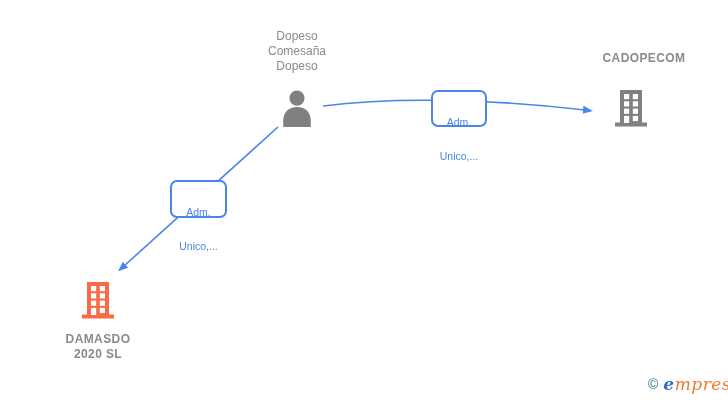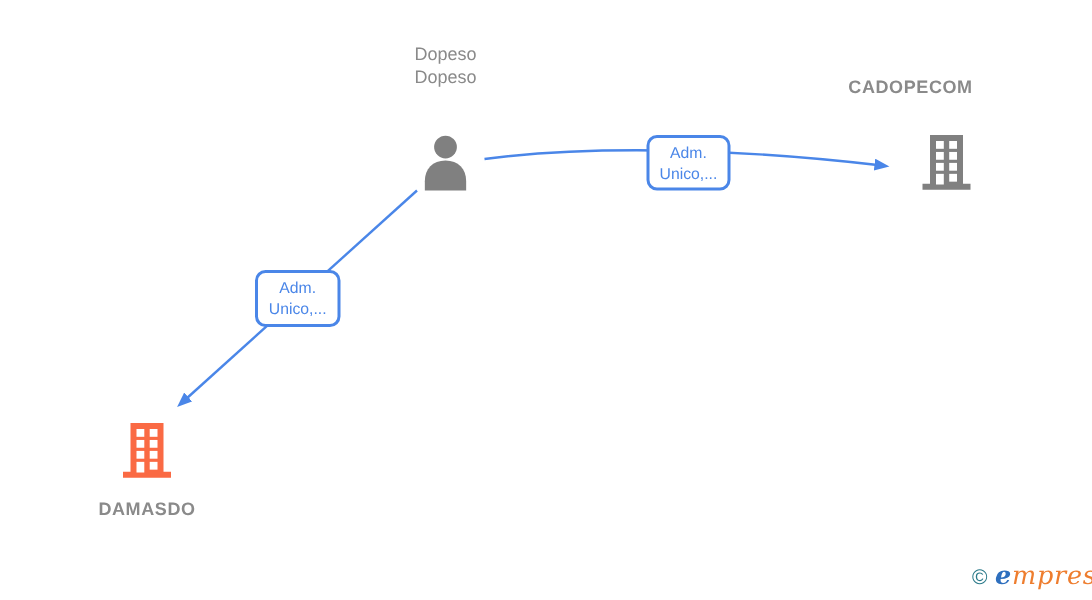--- a/index.html
+++ b/index.html
@@ -35,21 +35,21 @@
     background: #ffffff;
     border: 2px solid #4a86e8;
     border-radius: 7px;
     color: #4a86e8;
     font-size: 10.5px;
     line-height: 14px;
     text-align: center;
     padding-top: 3px;
     cursor: pointer;
   }
-  .edge-label span { display: block; }
+  .edge-label span { display: block; margin-top: 20px; }
   .watermark {
     position: absolute;
     left: 648px;
     top: 374px;
     display: flex;
     align-items: center;
     gap: 5px;
     cursor: pointer;
   }
   .watermark .copy {
@@ -78,30 +78,31 @@
         <path d="M0,0 L10,4 L0,8 Z" fill="#4a86e8"></path>
       </marker>
     </defs>
     <path d="M 323 106 C 400 96, 500 100, 585 110" fill="none" stroke="#4a86e8" stroke-width="1.6" marker-end="url(#arrow)"></path>
     <path d="M 278 127 L 124 266" fill="none" stroke="#4a86e8" stroke-width="1.6" marker-end="url(#arrow)"></path>
   </svg>
 
   <div class="node">
     <div class="node-label" style="left:217px; top:29px;">
       <span>Dopeso</span>
+      <span>Comesaña</span>
       <span>Dopeso</span>
     </div>
     <svg class="node-icon" style="left:278px; top:88px;" width="38" height="40" viewBox="0 0 40 40">
       <circle cx="20" cy="9.5" r="8" fill="#808080"></circle>
       <path d="M20 19 C 11 19 5.5 25 5.5 33.5 L 5.5 40 L 34.5 40 L 34.5 33.5 C 34.5 25 29 19 20 19 Z" fill="#808080"></path>
     </svg>
   </div>
 
   <div class="node">
-    <div class="node-label company" style="left:527px; top:51px;">
+    <div class="node-label company" style="left:564px; top:51px;">
       <span>CADOPECOM</span>
     </div>
     <svg class="node-icon" style="left:613px; top:89px;" width="36" height="38" viewBox="0 0 36 38">
       <rect x="2" y="33.5" width="32" height="4" fill="#808080"></rect>
       <rect x="7" y="1" width="22" height="33" fill="#808080"></rect>
       <rect x="11" y="5" width="5.2" height="5.2" fill="#ffffff"></rect>
       <rect x="19.8" y="5" width="5.2" height="5.2" fill="#ffffff"></rect>
       <rect x="11" y="12.3" width="5.2" height="5.2" fill="#ffffff"></rect>
       <rect x="19.8" y="12.3" width="5.2" height="5.2" fill="#ffffff"></rect>
       <rect x="11" y="19.6" width="5.2" height="5.2" fill="#ffffff"></rect>
@@ -119,20 +120,21 @@
       <rect x="19.8" y="5" width="5.2" height="5.2" fill="#ffffff"></rect>
       <rect x="11" y="12.3" width="5.2" height="5.2" fill="#ffffff"></rect>
       <rect x="19.8" y="12.3" width="5.2" height="5.2" fill="#ffffff"></rect>
       <rect x="11" y="19.6" width="5.2" height="5.2" fill="#ffffff"></rect>
       <rect x="19.8" y="19.6" width="5.2" height="5.2" fill="#ffffff"></rect>
       <rect x="11" y="26.9" width="5.2" height="7.1" fill="#ffffff"></rect>
       <rect x="19.8" y="26.9" width="5.2" height="5.2" fill="#ffffff"></rect>
     </svg>
     <div class="node-label company" style="left:18px; top:332px;">
       <span>DAMASDO</span>
+      <span>2020 SL</span>
     </div>
   </div>
 
   <div class="edge-label" style="left:431px; top:90px; width:56px; height:37px;">
     <span>Adm.</span>
     <span>Unico,...</span>
   </div>
 
   <div class="edge-label" style="left:170px; top:180px; width:57px; height:38px;">
     <span>Adm.</span>

